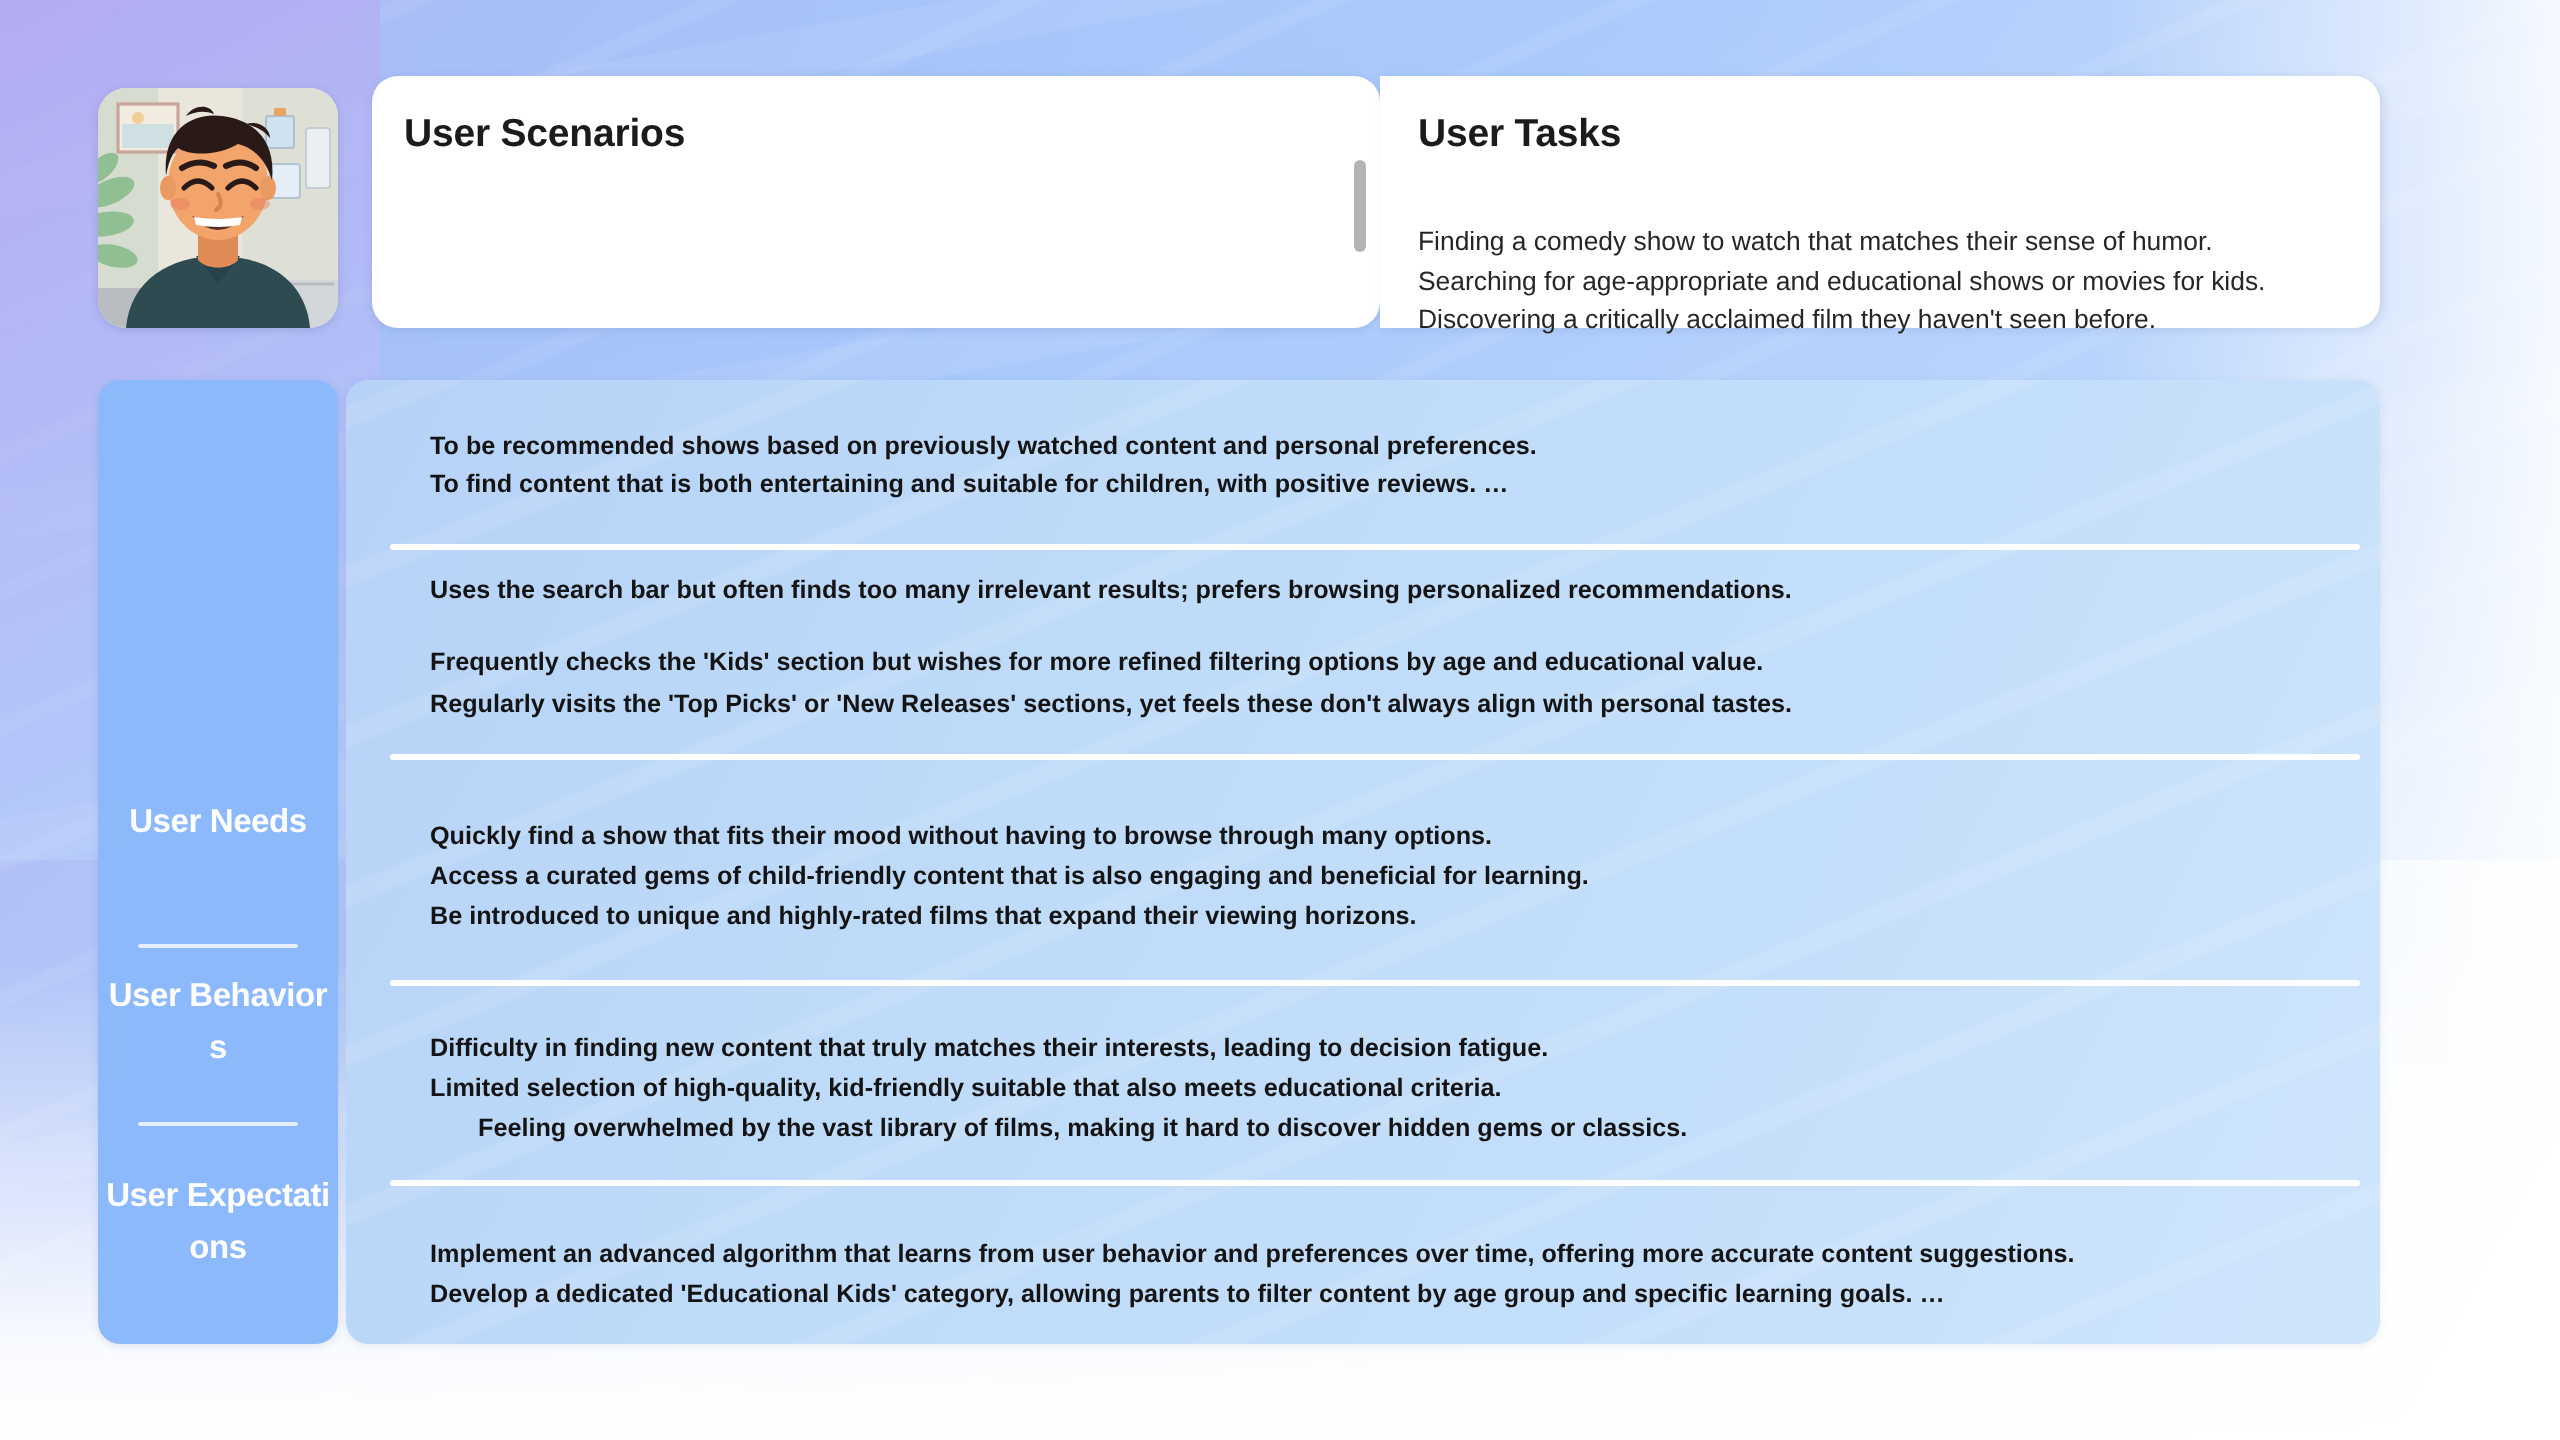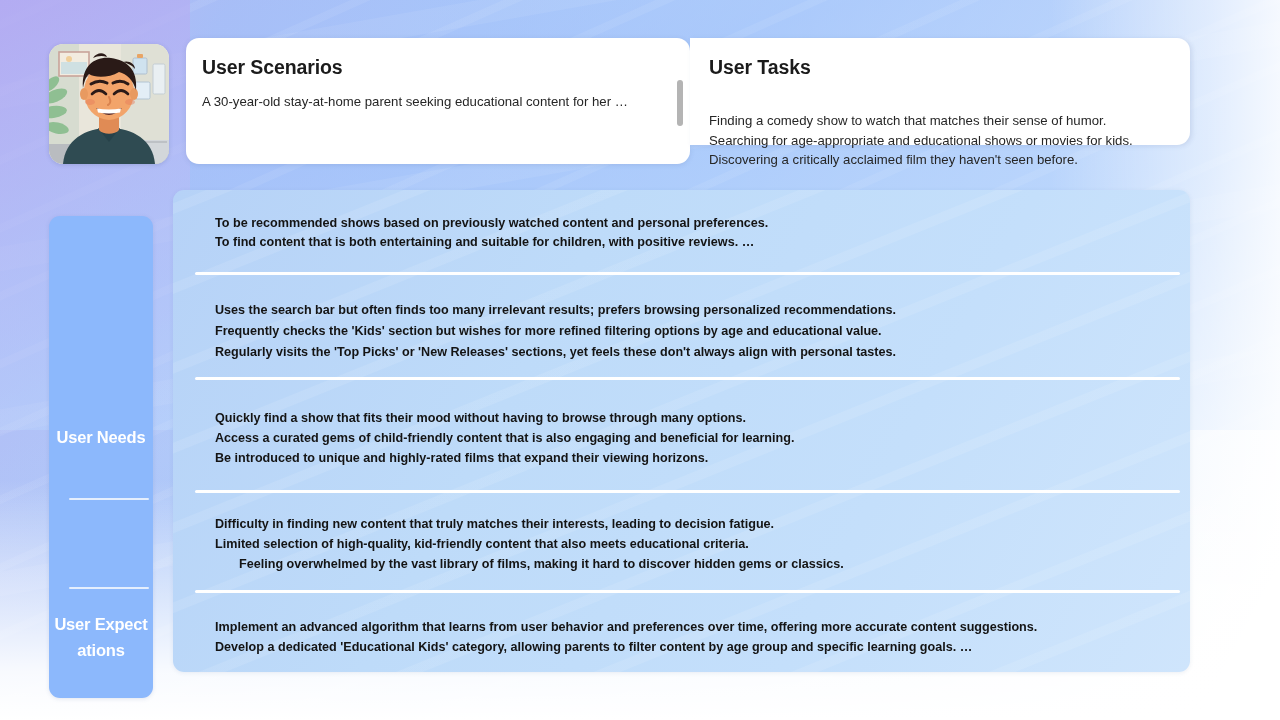--- a/index.html
+++ b/index.html
@@ -106,21 +106,21 @@
     box-shadow: 0 1px 5px rgba(70,95,150,0.16);
   }
   #card-scenarios {
     left: 186px;
     width: 504px;
     height: 126px;
   }
   #card-tasks {
     left: 690px;
     width: 500px;
-    height: 107px;
+    height: 126px;
     border-top-left-radius: 0;
     border-bottom-left-radius: 0;
     box-shadow: 2px 1px 5px rgba(70,95,150,0.14);
   }
   .card-title {
     position: absolute;
     left: 16px;
     top: 18px;
     font-size: 19.5px;
     font-weight: bold;
@@ -149,26 +149,25 @@
     width: 6px;
     height: 46px;
     border-radius: 3px;
     background: #b4b4b4;
   }
 
   
   #panel-sidebar {
     position: absolute;
     left: 49px; top: 190px;
-    width: 104px; height: 482px;
+    width: 120px; height: 482px;
     background: #8cb8fc;
     border-radius: 11px;
     box-shadow: 0 1px 4px rgba(70,95,150,0.14);
     overflow: hidden;
-    margin-top: 26px;
   }
   .side-item {
     position: absolute;
     left: 0; right: 0;
     text-align: center;
     color: #ffffff;
     font-weight: bold;
     font-size: 16.5px;
     line-height: 26px;
     letter-spacing: -0.2px;
@@ -303,70 +302,70 @@
 
         <path d="M47 64 q13 14 26 0 q-13 5 -26 0 Z" fill="#5a2b28"></path>
         <path d="M48 64.5 q12 2 24 0 l-1 4 q-11 2 -22 0 Z" fill="#ffffff"></path>
       </g>
     </svg>
   </div>
 
   <div class="top-card" id="card-scenarios">
     <div class="card-title">User Scenarios</div>
     <div class="card-body">
-      <div class="line">A 30-year-old stay-at-home parent seeking educational content for her  …</div>
     </div>
     <div class="card-scrollbar"></div>
   </div>
 
   <div class="top-card" id="card-tasks">
     <div class="card-title">User Tasks</div>
     <div class="card-body">
       <div class="line">Finding a comedy show to watch that matches their sense of humor.</div>
       <div class="line">Searching for age-appropriate and educational shows or movies for kids.</div>
       <div class="line">Discovering a critically acclaimed film they haven't seen before.</div>
     </div>
   </div>
 
   <div id="panel-sidebar">
     <div class="side-item" style="top:208px;">User Needs</div>
     <div class="side-div" style="top:282px;"></div>
 
+    <div class="side-item" style="top:295px;">User Behaviors</div>
     <div class="side-div" style="top:371px;"></div>
 
     <div class="side-item" style="top:395px;">User Expectations</div>
 
   </div>
 
   <div id="panel-main">
     <div class="pm-streaks"></div>
 
     <div class="main-row">
       <div class="row-text" style="top:24px;">To be recommended shows based on previously watched content and personal preferences.</div>
       <div class="row-text" style="top:43px;">To find content that is both entertaining and suitable for children, with positive reviews. …</div>
     </div>
     <div class="row-div" style="top:82px;"></div>
 
     <div class="main-row">
-      <div class="row-text" style="top:111px;">Uses the search bar but often finds too many irrelevant results; prefers browsing personalized recommendations.</div>
+      <div class="row-text" style="top:96px;">Uses the search bar but often finds too many irrelevant results; prefers browsing personalized recommendations.</div>
       <div class="row-text" style="top:132px;">Frequently checks the 'Kids' section but wishes for more refined filtering options by age and educational value.</div>
       <div class="row-text" style="top:153px;">Regularly visits the 'Top Picks' or 'New Releases' sections, yet feels these don't always align with personal tastes.</div>
     </div>
     <div class="row-div" style="top:187px;"></div>
 
     <div class="main-row">
       <div class="row-text" style="top:219px;text-align:right;">Quickly find a show that fits their mood without having to browse through many options.</div>
       <div class="row-text" style="top:239px;">Access a curated gems of child-friendly content that is also engaging and beneficial for learning.</div>
       <div class="row-text" style="top:259px;">Be introduced to unique and highly-rated films that expand their viewing horizons.</div>
     </div>
     <div class="row-div" style="top:300px;"></div>
 
     <div class="main-row">
       <div class="row-text" style="top:325px;">Difficulty in finding new content that truly matches their interests, leading to decision fatigue.</div>
-      <div class="row-text" style="top:345px;">Limited selection of high-quality, kid-friendly content that also meets educational criteria.</div>
+      <div class="row-text" style="top:345px;">Limited selection of high-quality, kid-friendly suitable that also meets educational criteria.</div>
       <div class="row-text" style="top:365px;padding-left:24px;">Feeling overwhelmed by the vast library of films, making it hard to discover hidden gems or classics.</div>
     </div>
     <div class="row-div" style="top:400px;"></div>
 
     <div class="main-row">
       <div class="row-text" style="top:428px;">Implement an advanced algorithm that learns from user behavior and preferences over time, offering more accurate content suggestions.</div>
       <div class="row-text" style="top:448px;">Develop a dedicated 'Educational Kids' category, allowing parents to filter content by age group and specific learning goals. …</div>
     </div>
   </div>
 

